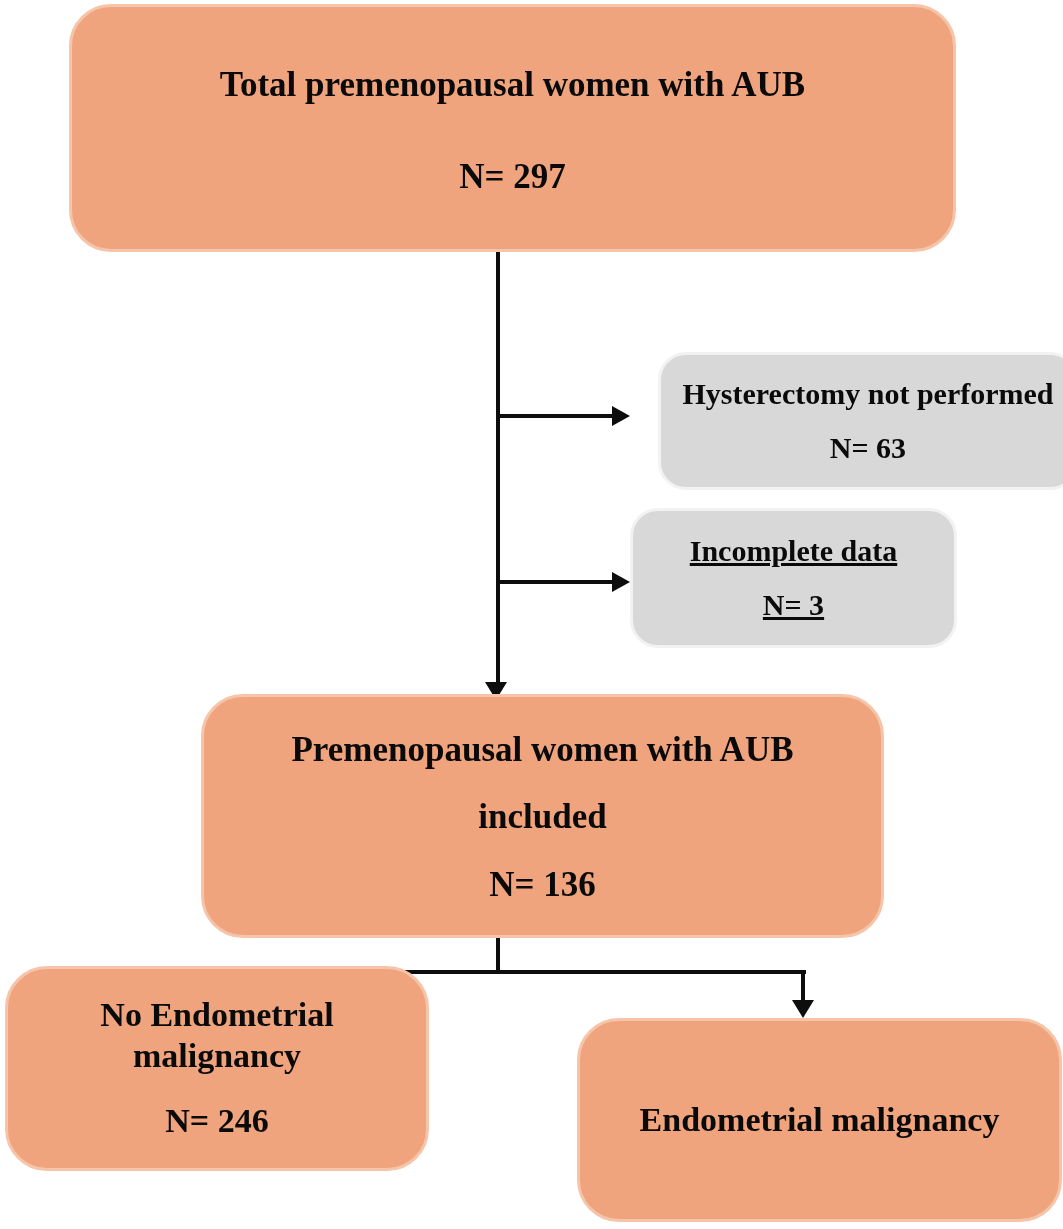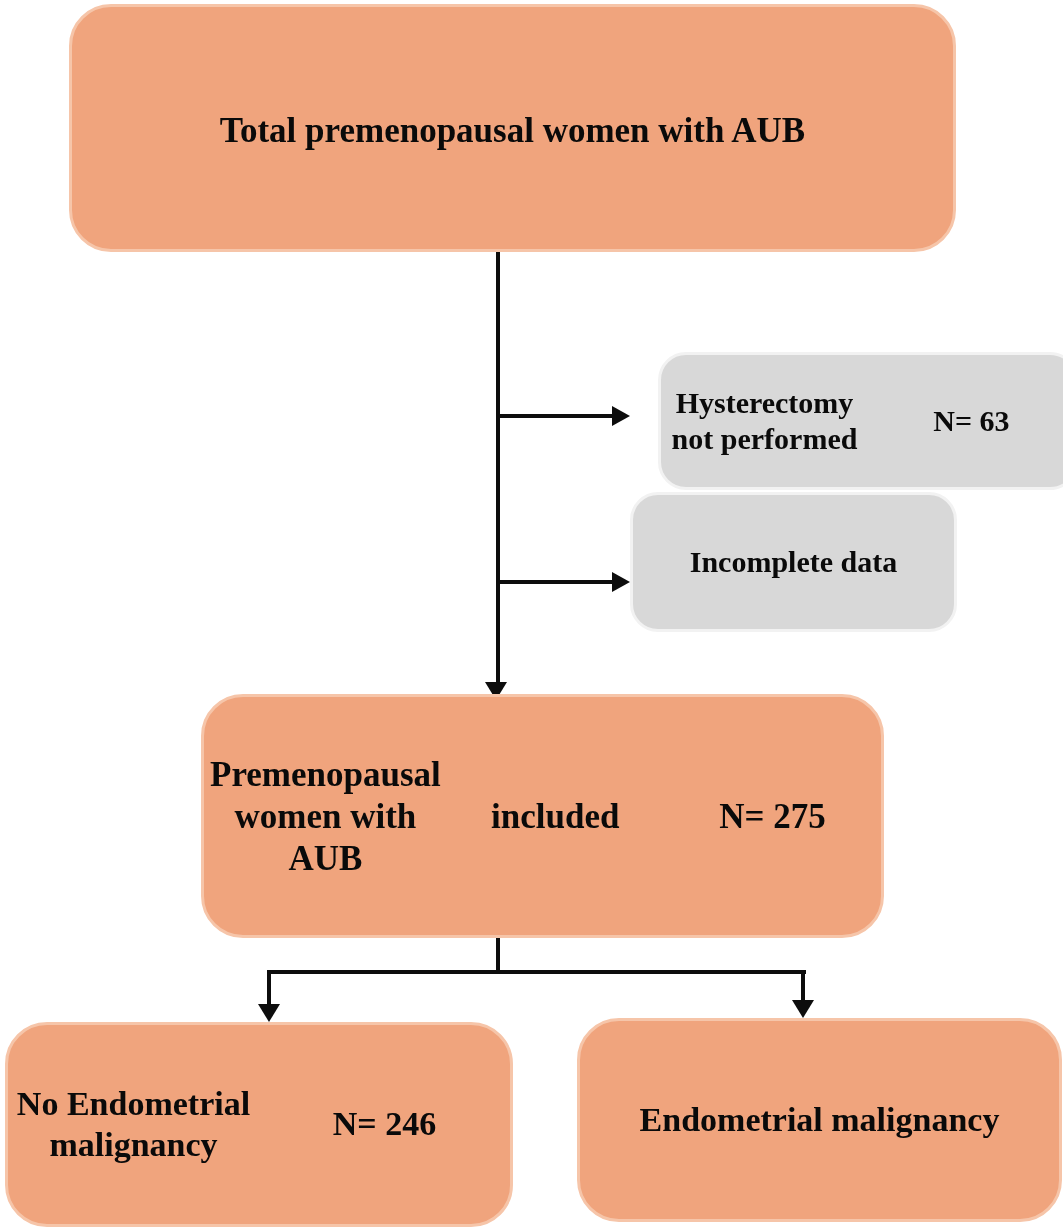--- a/index.html
+++ b/index.html
@@ -19,21 +19,21 @@
     height: 1229px;
     background: var(--background);
     font-family: "Liberation Serif", "DejaVu Serif", serif;
     font-weight: bold;
     color: var(--text);
     overflow: hidden;
   }
   .box {
     position: absolute;
     display: flex;
-    flex-direction: row;
+    flex-direction: column;
     justify-content: space-evenly;
     align-items: center;
     text-align: center;
     line-height: 1.2;
   }
   .salmon {
     background: var(--box-fill);
     border: 3px solid var(--box-border);
     border-radius: 42px;
   }
@@ -59,20 +59,21 @@
   }
   .t { width: 100%; padding: 0 6px; }
 </style>
 </head>
 <body>
 
 <div class="canvas">
 
   <div class="box salmon fs35" style="left:69px; top:4px; width:887px; height:248px; padding:8px 0 2px;">
     <div class="t">Total premenopausal women with AUB</div>
+    <div class="t">N= 297</div>
   </div>
 
   <div>
     <div class="vline" style="left:496px; top:252px; width:4px; height:430px;"></div>
     <div class="arr arr-down" style="left:485px; top:682px;"></div>
   </div>
 
   <div>
     <div class="hline" style="left:498px; top:414px; width:114px; height:4px;"></div>
     <div class="arr arr-right" style="left:612px; top:406px;"></div>
@@ -81,40 +82,41 @@
   <div>
     <div class="hline" style="left:498px; top:580px; width:114px; height:4px;"></div>
     <div class="arr arr-right" style="left:612px; top:572px;"></div>
   </div>
 
   <div class="box gray fs30" style="left:658px; top:352px; width:420px; height:138px; padding:4px 0;">
     <div class="t">Hysterectomy not performed</div>
     <div class="t">N= 63</div>
   </div>
 
-  <div class="box gray fs30" style="left:630px; top:492px; width:327px; height:140px; padding:4px 0;">
+  <div class="box gray fs30" style="left:630px; top:508px; width:327px; height:140px; padding:4px 0;text-decoration:underline;">
     <div class="t">Incomplete data</div>
+    <div class="t">N= 3</div>
   </div>
 
   <div class="box salmon fs35" style="left:201px; top:694px; width:683px; height:244px; padding:6px 0 4px;">
     <div class="t">Premenopausal women with AUB</div>
     <div class="t">included</div>
-    <div class="t">N= 275</div>
+    <div class="t">N= 136</div>
   </div>
 
   <div>
     <div class="vline" style="left:496px; top:938px; width:4px; height:36px;"></div>
     <div class="hline" style="left:267px; top:970px; width:539px; height:4px;"></div>
     <div class="vline" style="left:267px; top:970px; width:4px; height:36px;"></div>
     <div class="arr arr-down" style="left:258px; top:1004px;"></div>
     <div class="vline" style="left:801px; top:970px; width:4px; height:32px;"></div>
     <div class="arr arr-down" style="left:792px; top:1000px;"></div>
   </div>
 
-  <div class="box salmon fs34" style="left:5px; top:1022px; width:508px; height:205px; padding:2px 0;">
+  <div class="box salmon fs34" style="left:5px; top:966px; width:424px; height:205px; padding:2px 0;">
     <div class="t">No Endometrial malignancy</div>
     <div class="t">N= 246</div>
   </div>
 
   <div class="box salmon fs34" style="left:545px; top:1018px; width:485px; height:204px; padding:2px 0;margin-left:32px;">
     <div class="t">Endometrial malignancy</div>
   </div>
 
 </div>
 

